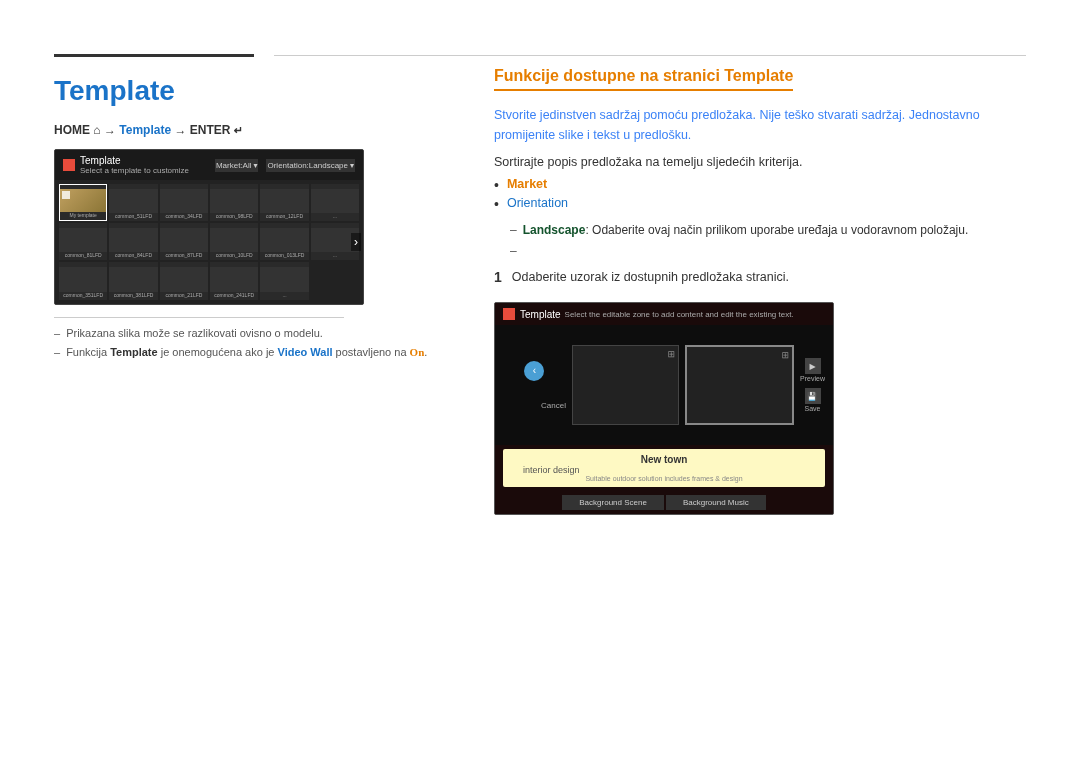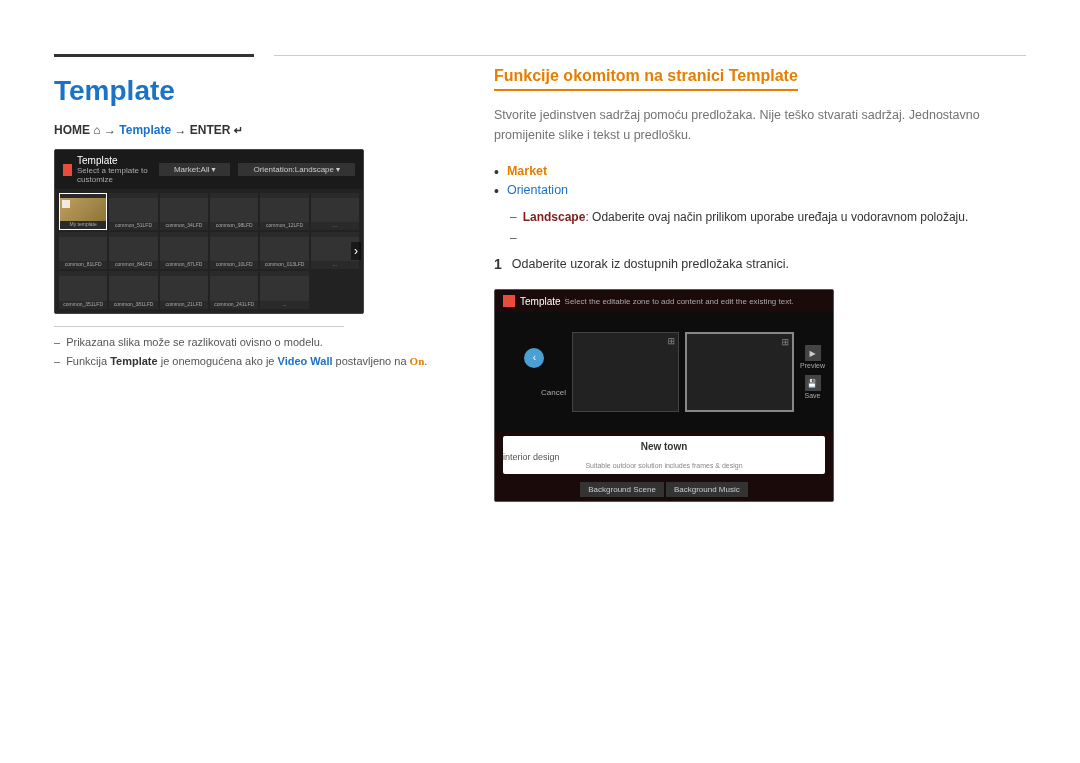--- a/index.html
+++ b/index.html
@@ -114,21 +114,21 @@
     .tui-header-right {
       display: flex;
       align-items: center;
       gap: 8px;
       font-size: 8px;
       color: #ccc;
     }
     .tui-dropdown {
       background: #333;
       color: #ccc;
-      padding: 2px 15px;
+      padding: 2px 1px;
       font-size: 8px;
       border: none;
       display: flex;
       align-items: center;
       gap: 2px;
     }
     .tui-item-count {
       color: #aaa;
       font-size: 8px;
     }
@@ -237,23 +237,23 @@
       font-weight: bold;
       color: #e67e00;
       border-bottom: 2px solid #e67e00;
       padding-bottom: 4px;
       margin-bottom: 14px;
       display: inline-block;
     }
 
     .intro-text {
       font-size: 12.5px;
-      color: #737373;
+      color: #3b82f6;
       line-height: 1.6;
-      margin-bottom: 19px;
+      margin-bottom: 10px;
     }
 
     .sort-text {
       font-size: 12.5px;
       color: #333;
       margin-bottom: 8px;
     }
 
     .bullet-list {
       list-style: none;
@@ -294,21 +294,21 @@
       gap: 6px;
       margin-bottom: 3px;
       font-size: 12px;
       line-height: 1.5;
     }
     .sub-dash {
       color: #555;
       flex-shrink: 0;
     }
     .sub-keyword {
-      color: #7f1d1d;
+      color: #14532d;
       font-weight: bold;
     }
     .sub-keyword.blue {
       color: #1a73c8;
     }
 
     .numbered-list {
       list-style: none;
       padding: 0;
       margin-bottom: 14px;
@@ -452,23 +452,23 @@
     }
 
     .tui2-footer {
       background: #1a0a0a;
       display: flex;
       align-items: center;
       gap: 6px;
       padding: 4px 8px;
     }
     .tui2-text-box {
-      background: #ffffff;
+      background: #fef9c3;
       flex: 1;
-      padding: 5px 0;
+      padding: 5px 20px;
       border-radius: 2px;
     }
     .tui2-text-town {
       font-size: 10px;
       font-weight: bold;
       color: #333;
       text-align: center;
     }
     .tui2-text-design {
       font-size: 9px;
@@ -485,21 +485,21 @@
       background: #1a0a0a;
       display: flex;
       gap: 2px;
       padding: 4px 8px;
       justify-content: center;
     }
     .tui2-bottom-btn {
       background: #333;
       color: #ccc;
       font-size: 8px;
-      padding: 3px 8px;
+      padding: 3px 17px;
       border: none;
       cursor: pointer;
     }
   </style>
 </head>
 <body>
 
 <div class="page-container">
 
   <div class="top-rule-area">
@@ -634,24 +634,25 @@
           <span class="note-text">
             Funkcija <span class="highlight-template">Template</span> je onemogućena ako je <span class="highlight-videowall">Video Wall</span> postavljeno na <span class="highlight-on">On</span>.
           </span>
         </div>
       </div>
 
     </div>
 
     <div class="right-col">
 
-      <h2 class="section-title">Funkcije okomitom na stranici Template</h2>
+      <h2 class="section-title">Funkcije dostupne na stranici Template</h2>
 
       <p class="intro-text">Stvorite jedinstven sadržaj pomoću predložaka. Nije teško stvarati sadržaj. Jednostavno promijenite slike i tekst u predlošku.</p>
 
+      <p class="sort-text">Sortirajte popis predložaka na temelju sljedećih kriterija.</p>
 
       <ul class="bullet-list">
         <li>
           <span class="bullet-dot">•</span>
           <span class="bullet-label-market">Market</span>
         </li>
         <li>
           <span class="bullet-dot">•</span>
           <span class="bullet-label-orientation">Orientation</span>
         </li>

